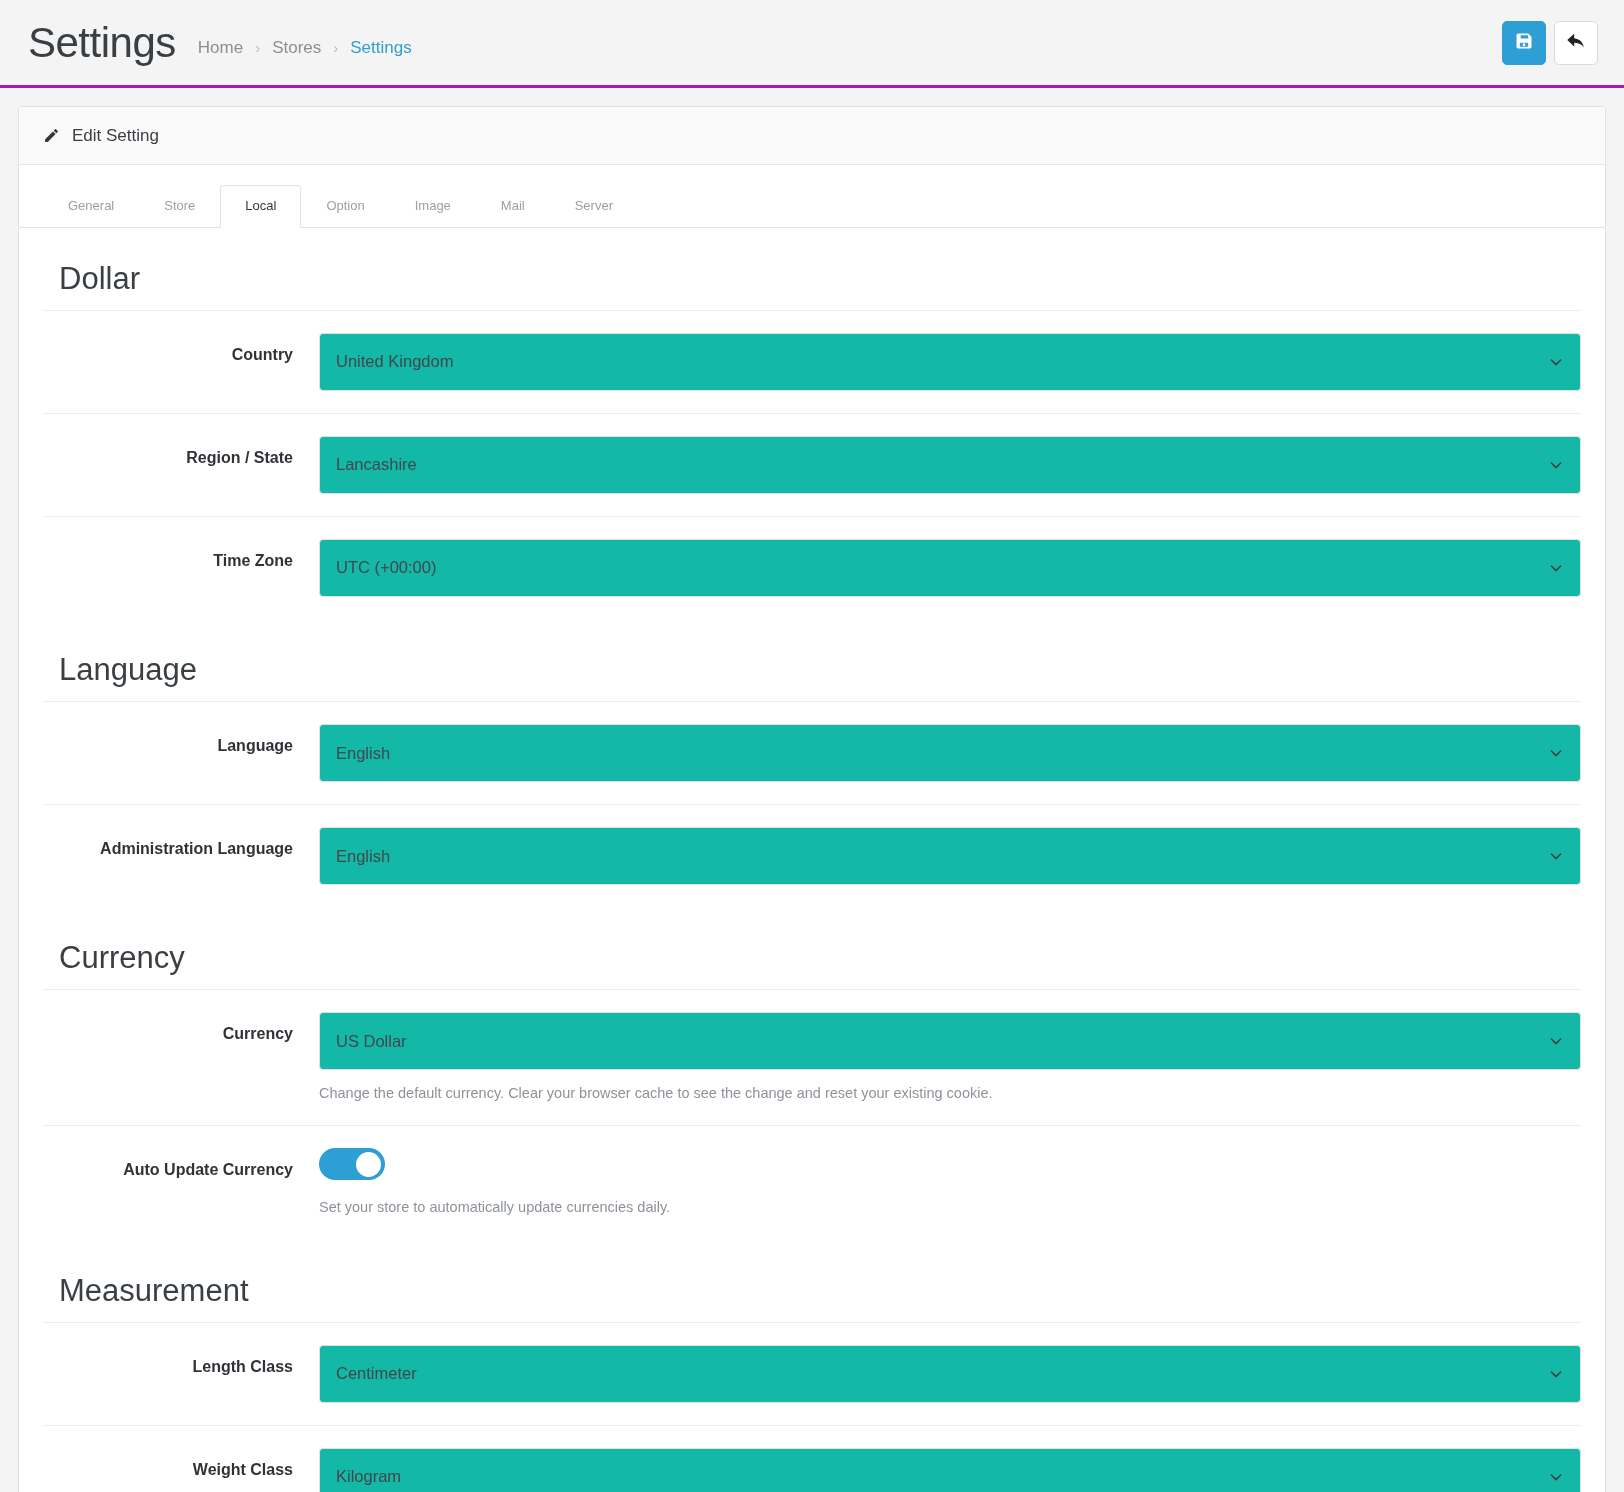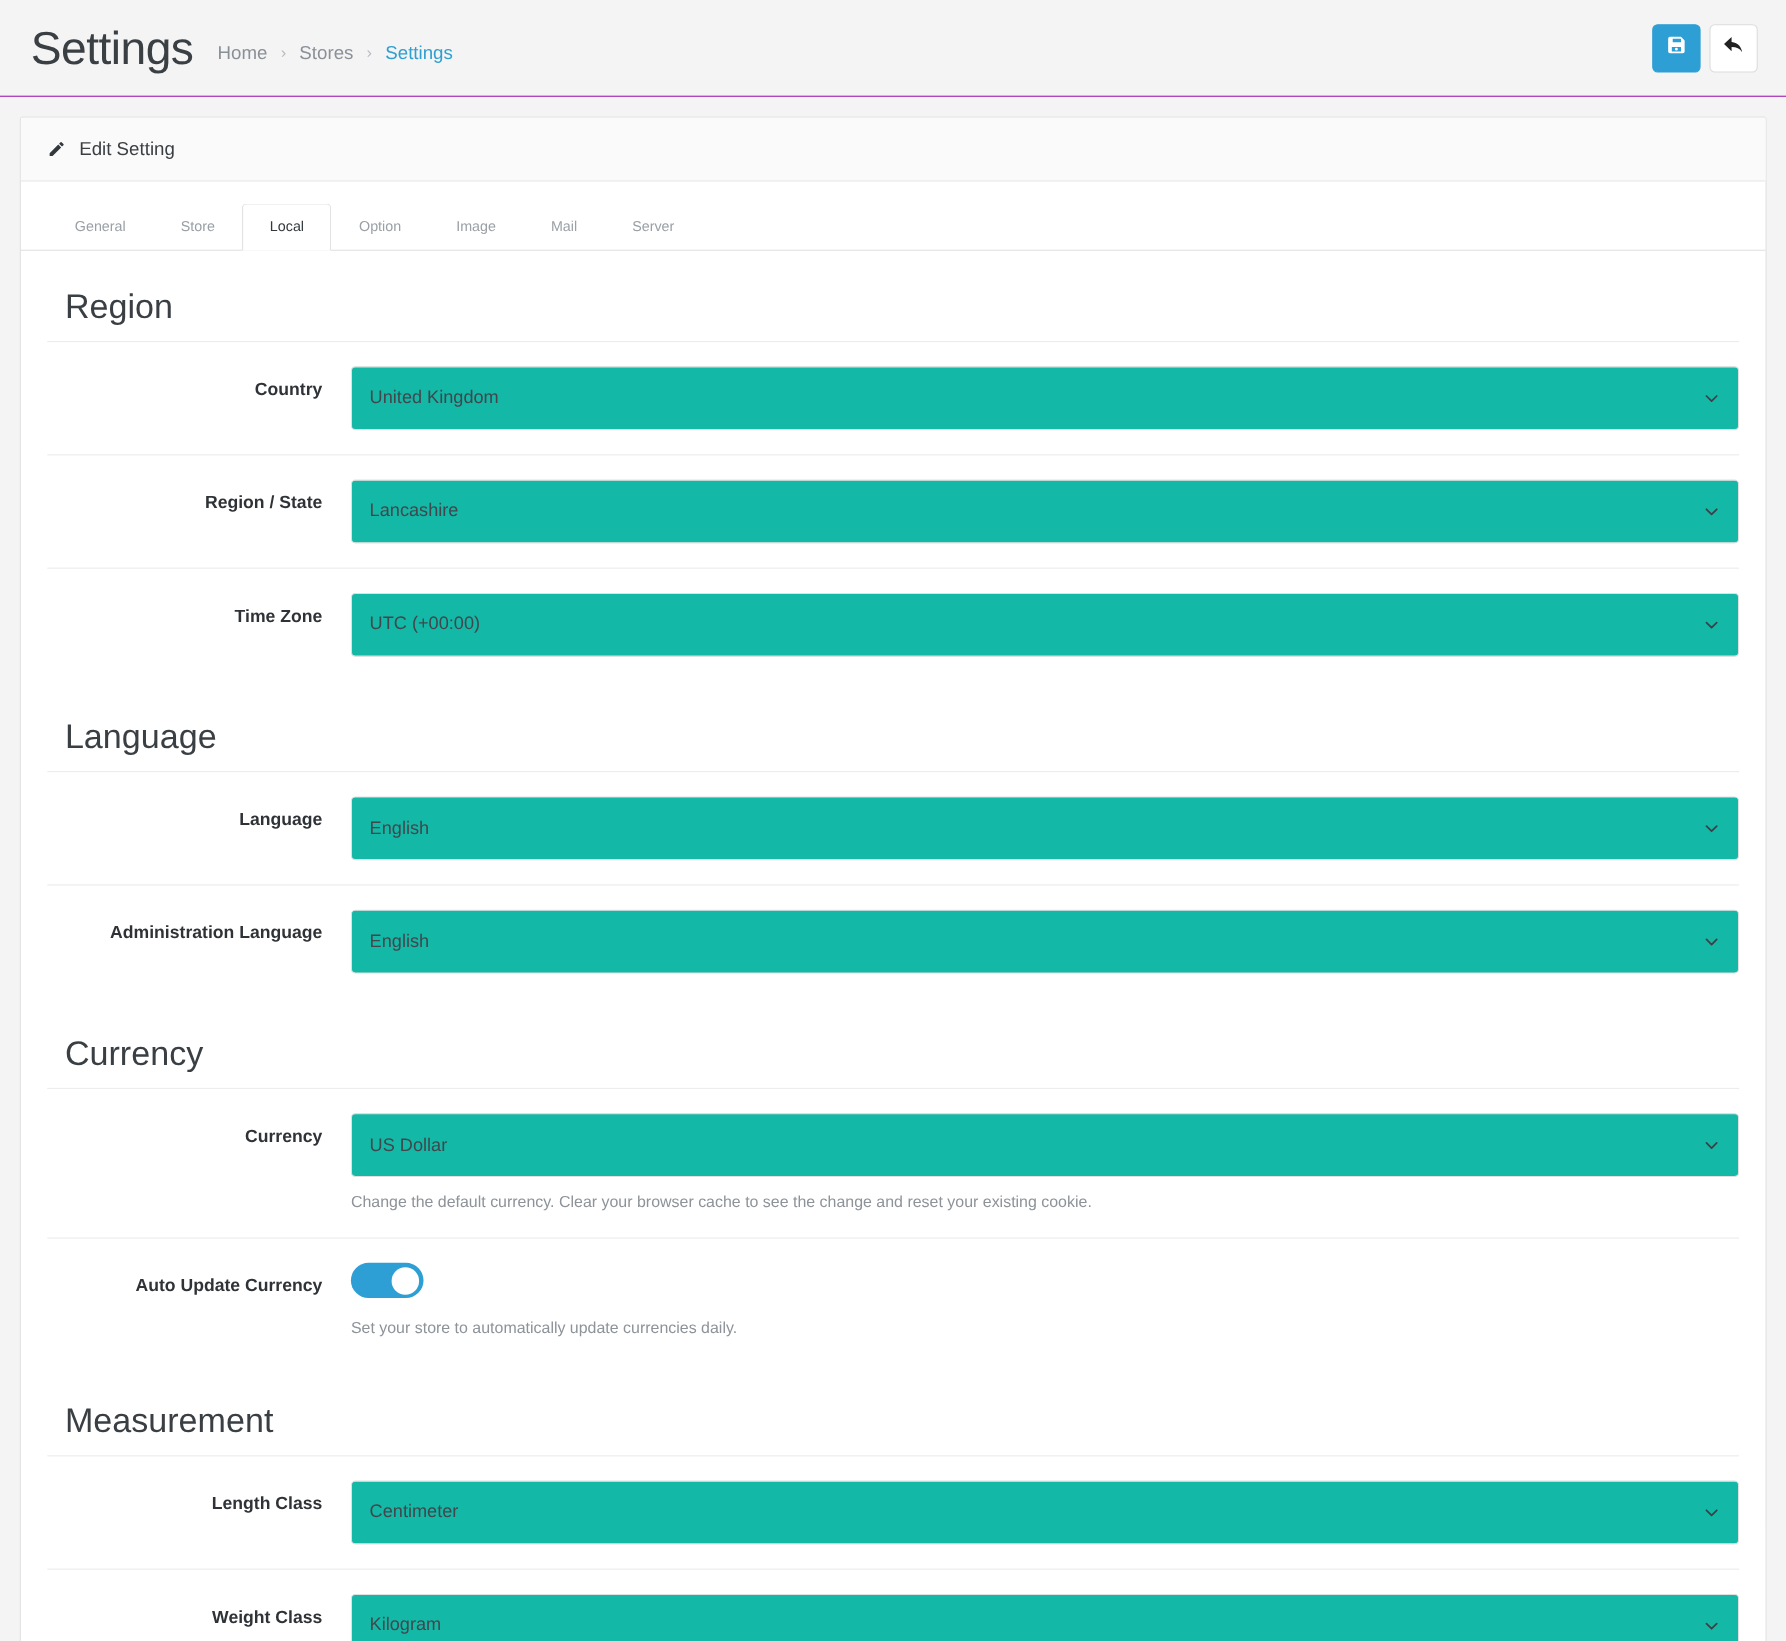--- a/index.html
+++ b/index.html
@@ -16,21 +16,21 @@
     overflow: hidden;
   }
 
   
   .page-header {
     height: 88px;
     display: flex;
     align-items: center;
     padding: 0 26px 0 28px;
     background: #f4f4f4;
-    border-bottom: 1px solid #a21caf;
+    border-bottom: 3px solid #a21caf;
   }
   .page-title {
     font-size: 42px;
     font-weight: 300;
     color: #3a3f44;
     letter-spacing: -0.5px;
     line-height: 1;
   }
   .breadcrumb {
     display: flex;
@@ -253,21 +253,21 @@
     <div class="tabs">
       <div class="tab">General</div>
       <div class="tab">Store</div>
       <div class="tab active">Local</div>
       <div class="tab">Option</div>
       <div class="tab">Image</div>
       <div class="tab">Mail</div>
       <div class="tab">Server</div>
     </div>
 
-    <div class="section-title">Region</div>
+    <div class="section-title">Dollar</div>
 
     <div class="form-row">
       <div class="form-label">Country</div>
       <div class="form-control-wrap">
         <div class="select-box">
           <span>United Kingdom</span>
           <span class="chev">
             <svg width="16" height="16" viewBox="0 0 24 24" fill="none" stroke="#3c4146" stroke-width="2.4" stroke-linecap="round" stroke-linejoin="round">
                 <path d="M5 9l7 7 7-7"></path>
               </svg>

